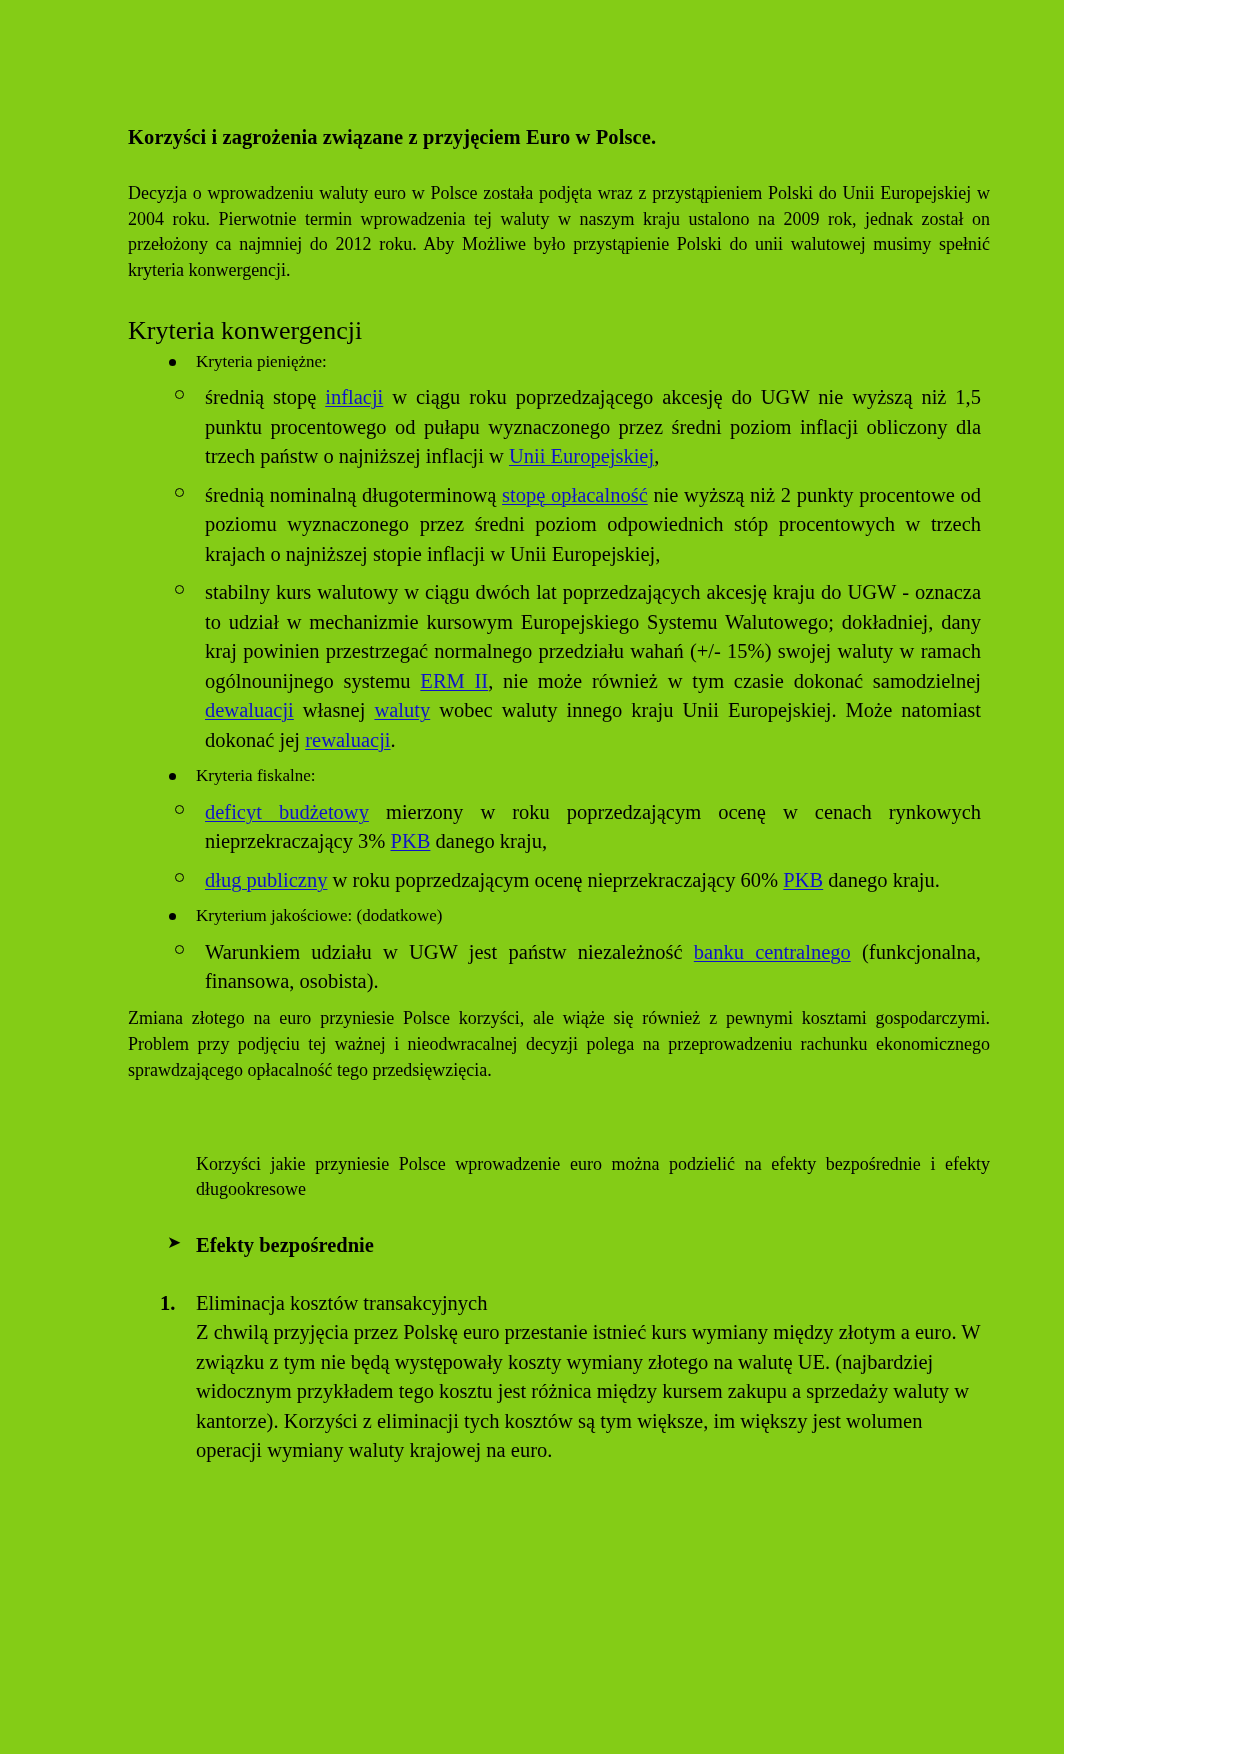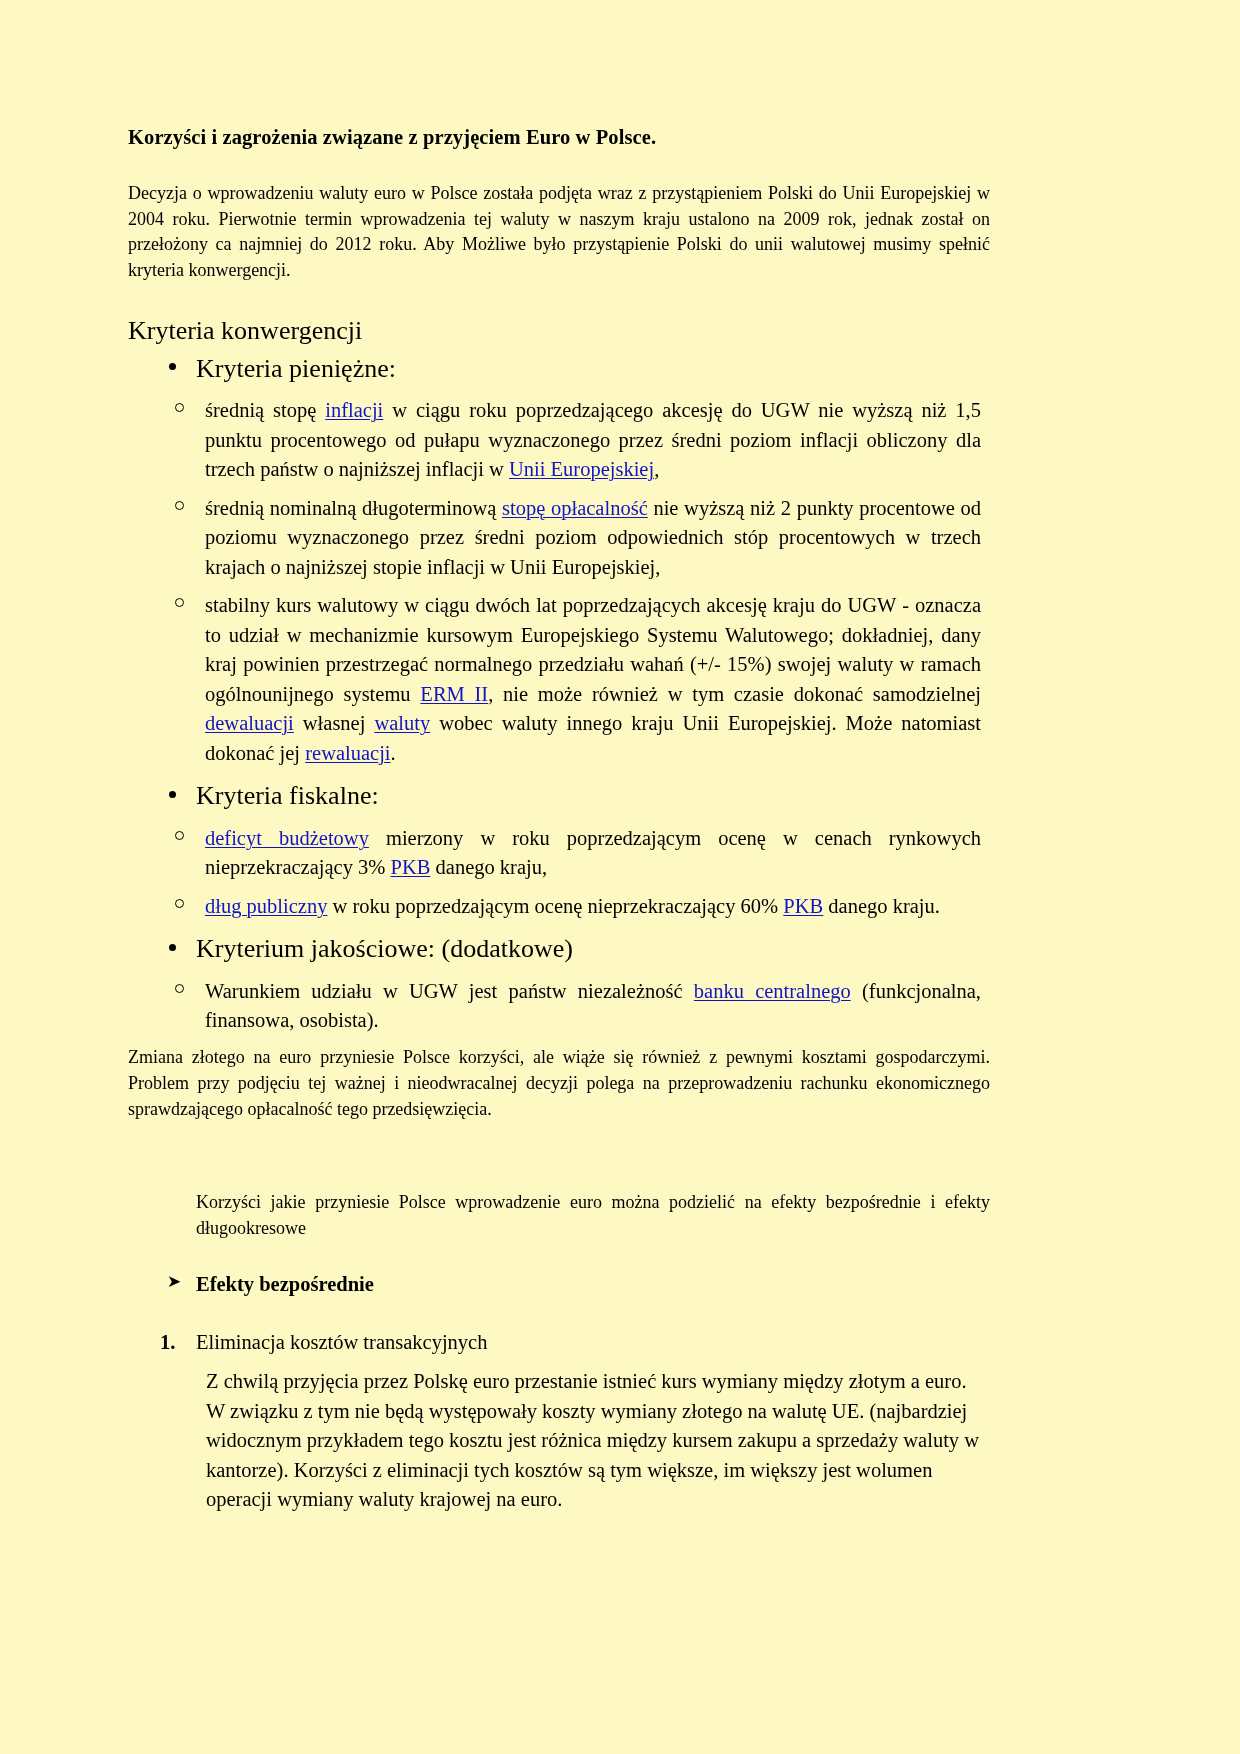--- a/index.html
+++ b/index.html
@@ -11,23 +11,23 @@
     width: 1240px;
     height: 1754px;
     font-family: "Liberation Serif", "DejaVu Serif", serif;
     color: #000000;
     position: relative;
     overflow: hidden;
   }
   #page {
     position: absolute;
     left: 0; top: 0;
-    width: 1240px;
+    width: 1064px;
     height: 1754px;
-    background: #fef9c3;
+    background: #84cc16;
   }
   #content {
     position: absolute;
     left: 128px;
     top: 125px;
     width: 862px;
   }
   .doc-title {
     font-weight: bold;
     font-size: 20.5px;
@@ -54,21 +54,21 @@
 
   
   ul.lvl1 {
     list-style: none;
     margin: 0;
     padding: 0;
   }
   ul.lvl1 > li {
     position: relative;
     padding-left: 68px;
-    font-size: 26px;
+    font-size: 17px;
     line-height: 1.44;
     margin: 0;
   }
   ul.lvl1 > li > .bullet1 {
     position: absolute;
     left: 41px;
     top: 0.52em;
     width: 7px;
     height: 7px;
     background: #000;
@@ -139,21 +139,21 @@
     left: 32px;
     top: 0;
     font-weight: bold;
     font-size: 20.5px;
   }
   .indent-body {
     font-size: 20.5px;
     line-height: 1.44;
     text-align: justify;
     text-justify: inter-word;
-    margin: 10px;
+    margin: 0;
   }
   .bold { font-weight: bold; }
   a.lnk, .lnk {
     color: #1014c8;
     text-decoration: underline;
     text-decoration-thickness: 1px;
     text-underline-offset: 1.5px;
   }
   .block-indent-68 { padding-left: 68px; }
   .nojust { text-align: left; }

